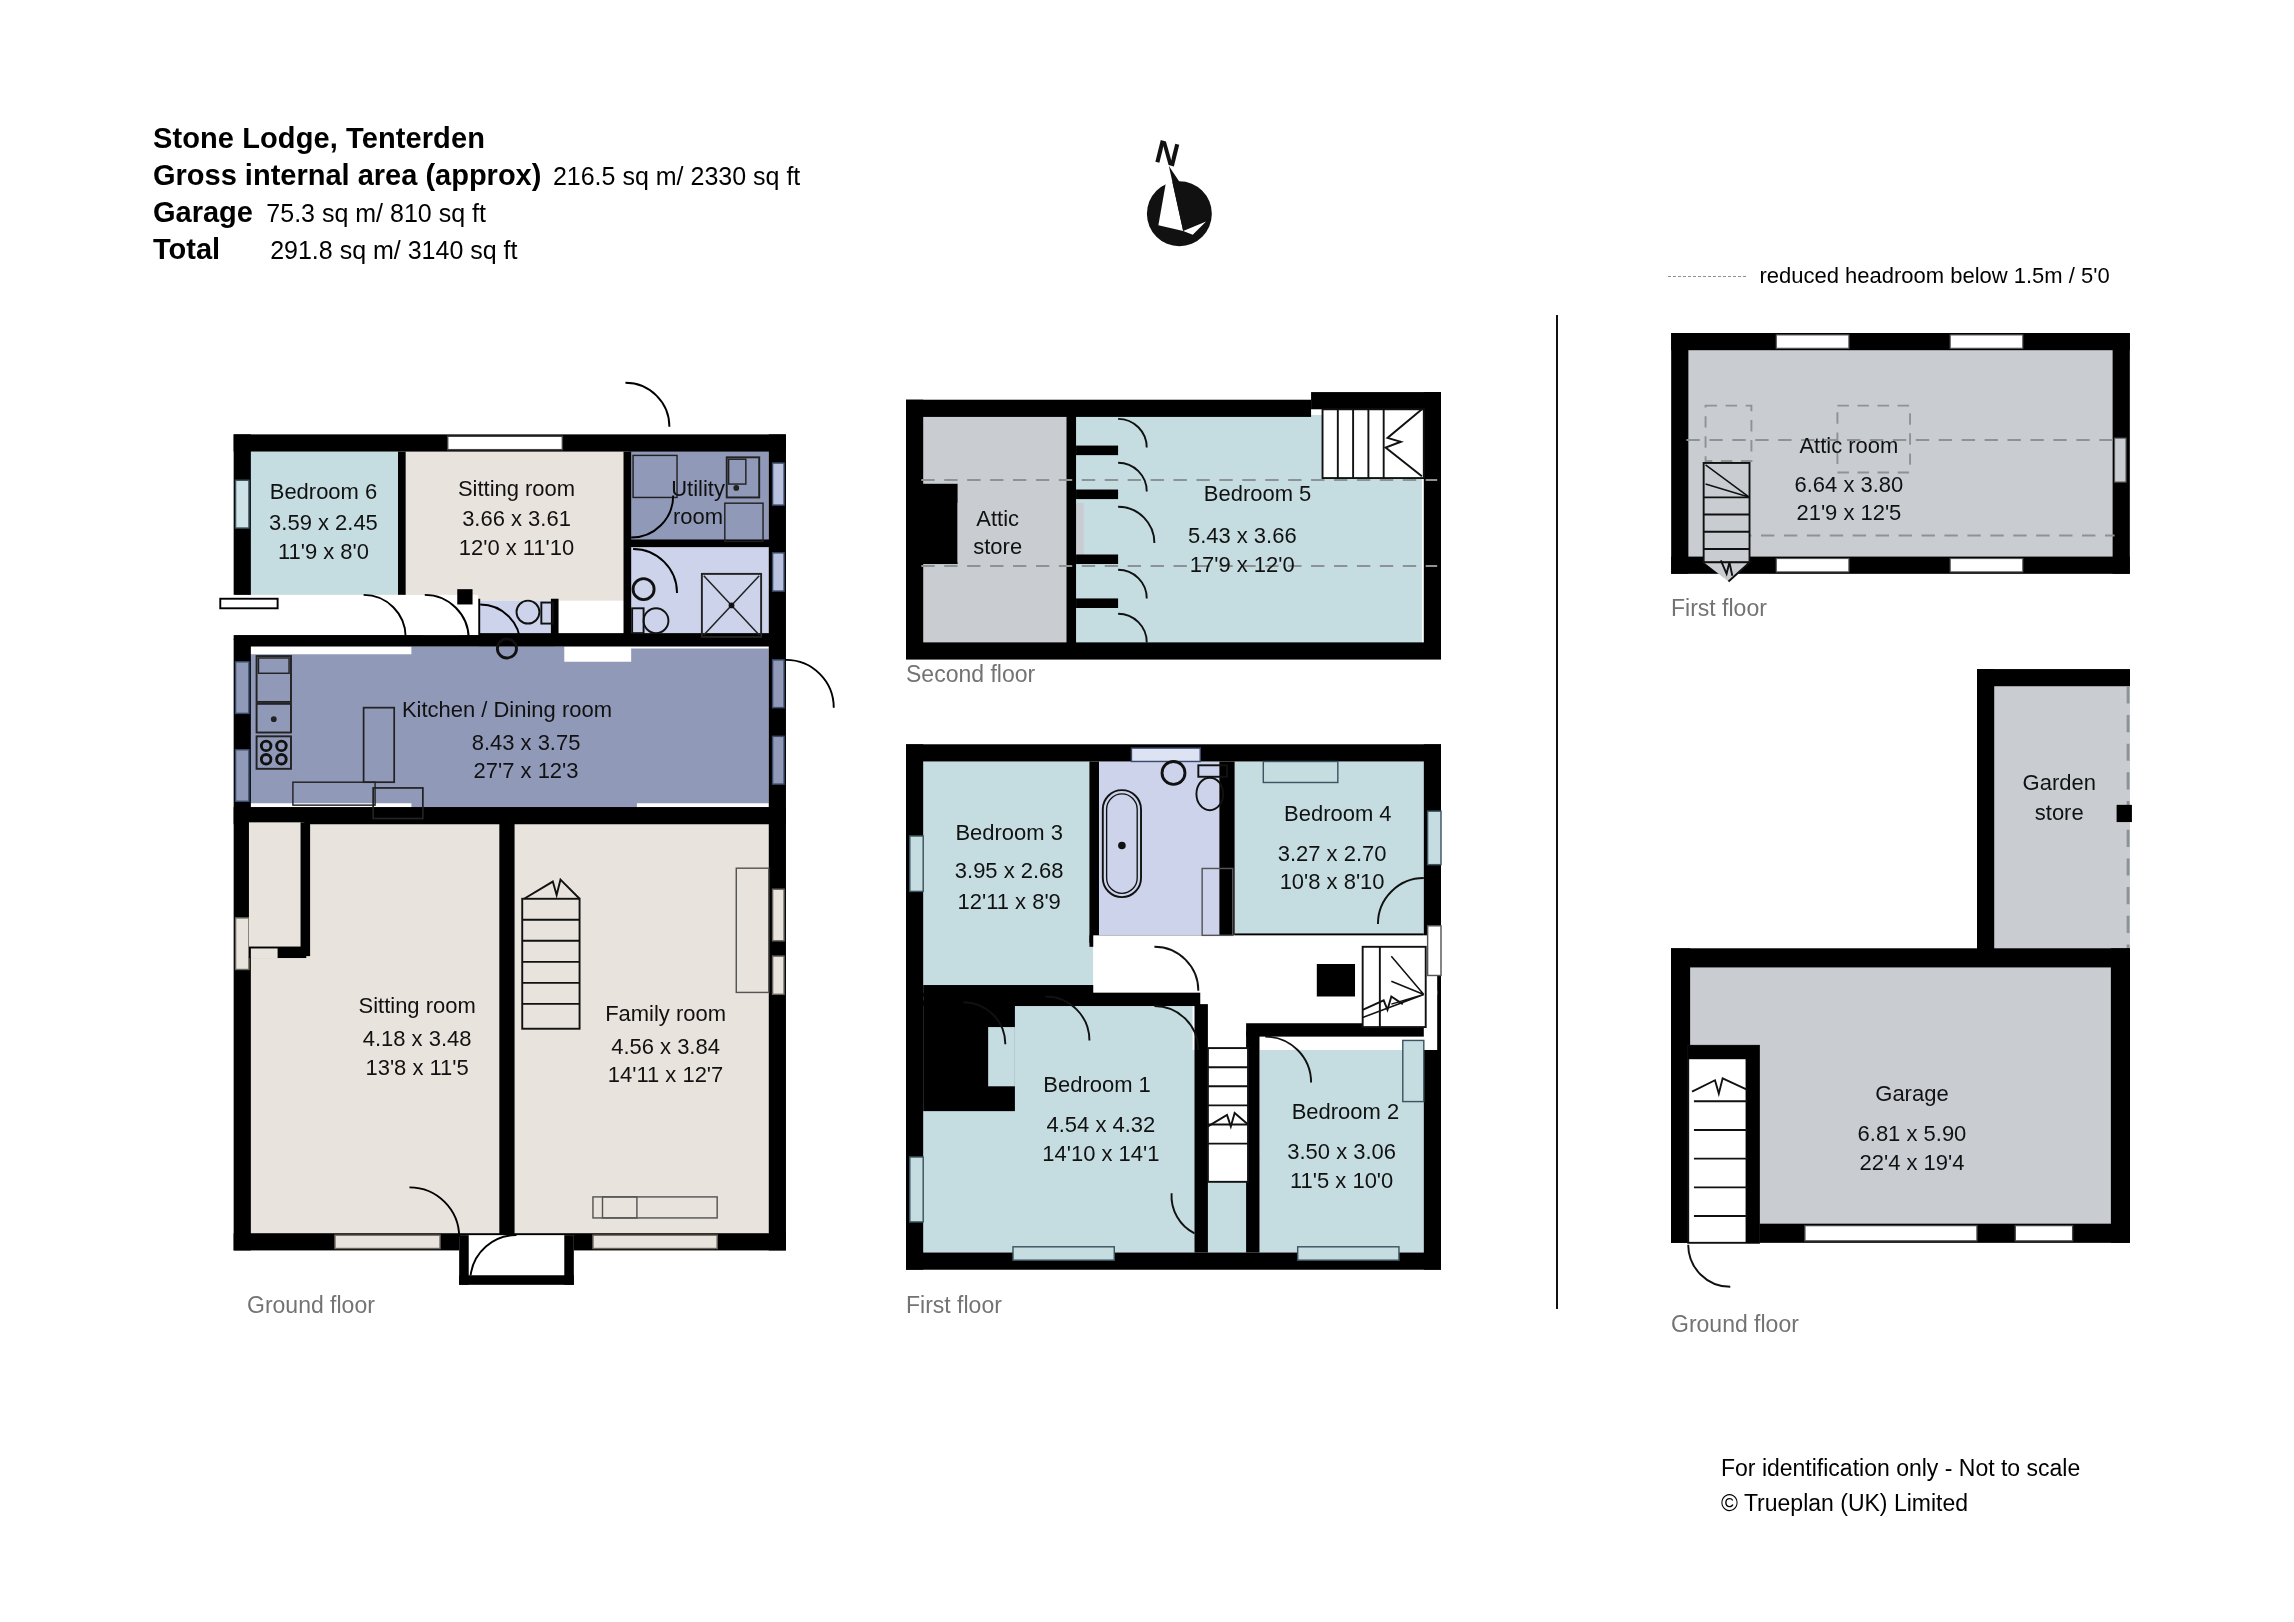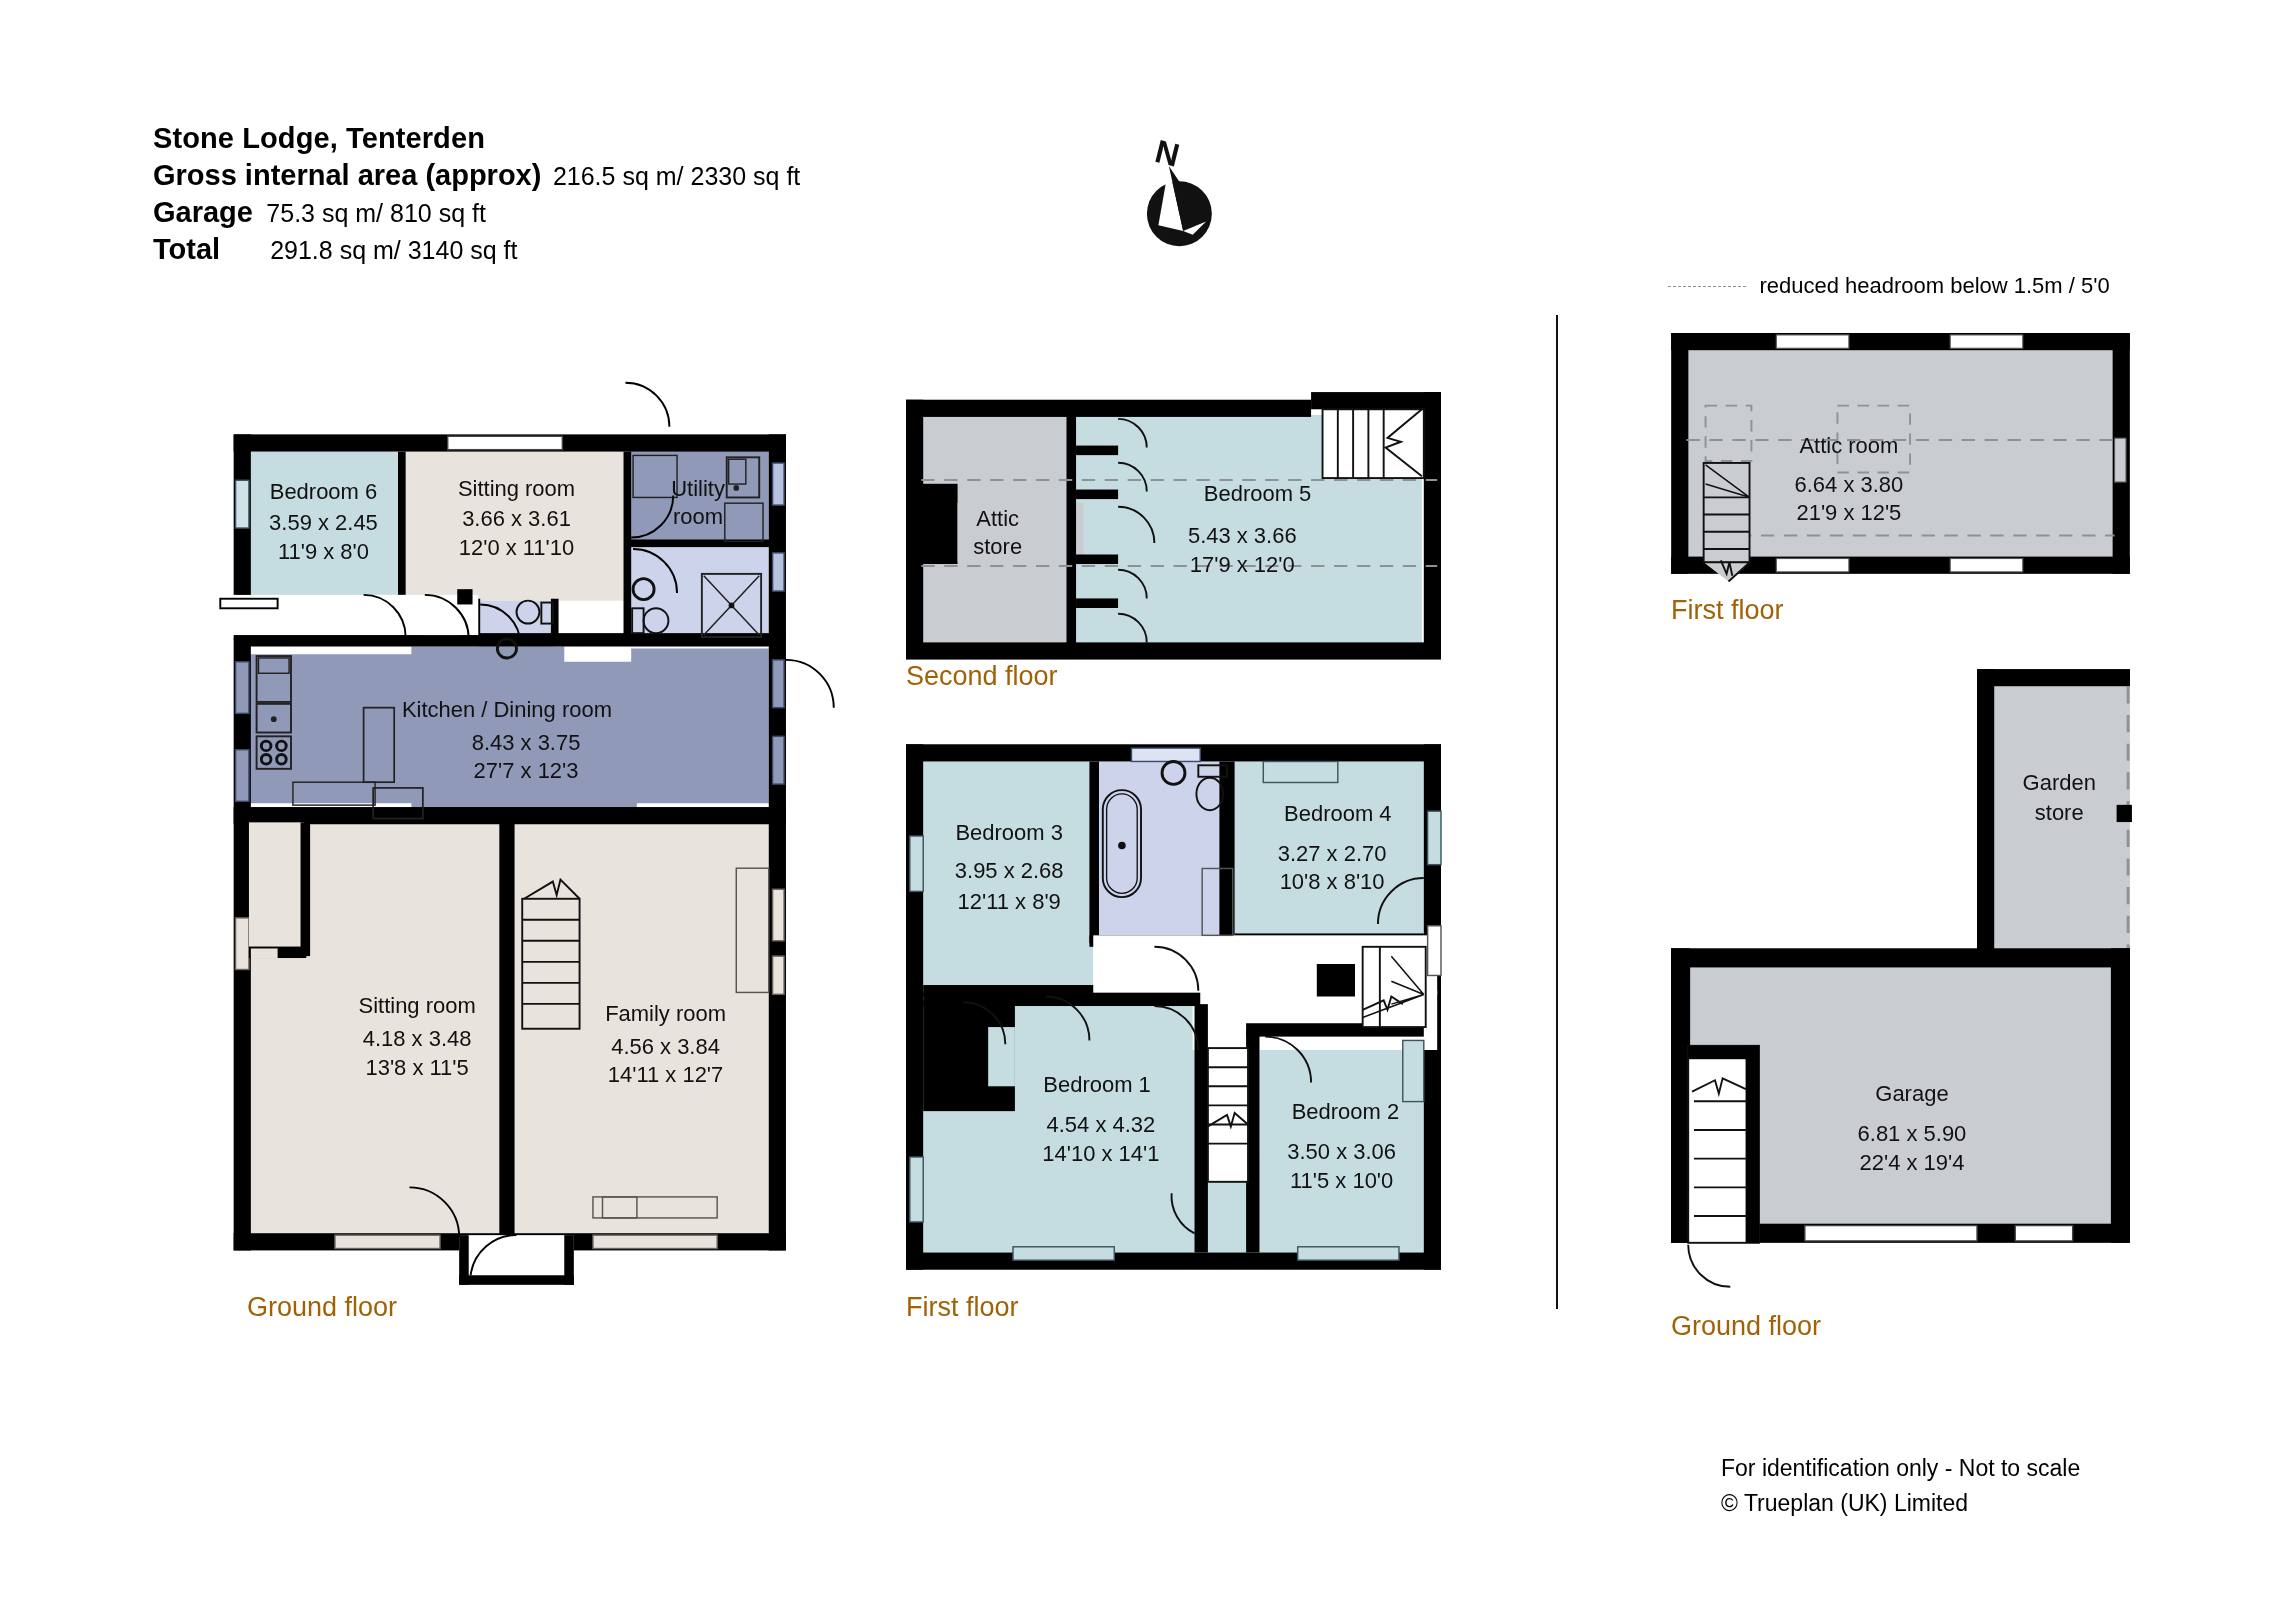--- a/index.html
+++ b/index.html
@@ -19,29 +19,29 @@
   .hdr-lbl{font-size:29px;font-weight:bold;}
   .hdr-val{font-size:25px;font-weight:normal;}
   .pad-a{padding-left:11.5px;}
   .pad-b{padding-left:13.4px;}
   .pad-c{padding-left:50px;}
 
   
   .compass{position:absolute;left:1124px;top:141px;width:105px;height:115px;}
 
   
-  .legend{position:absolute;left:1668px;top:263px;display:flex;align-items:center;gap:13.4px;margin-top:10px;}
+  .legend{position:absolute;left:1668px;top:263px;display:flex;align-items:center;gap:13.4px;}
   .legend-line{width:78px;height:0;border-top:1.9px dashed #8d9295;}
   .legend-txt{font-size:22px;}
 
   
   .divider{position:absolute;left:1556px;top:315px;width:1.9px;height:994px;background:#111;}
 
   
-  .cap{position:absolute;font-size:27px;color:#a16207;white-space:nowrap;}
+  .cap{position:absolute;font-size:23px;color:#737373;white-space:nowrap;}
 
   
   .footer{position:absolute;left:1721px;top:1451px;font-size:23px;line-height:1.52;}
 
   
   .plan{position:absolute;}
   svg{display:block;overflow:visible;}
   text{font-family:"Liberation Sans", sans-serif;fill:#111;}
   .rm-name{font-size:23px;}
   .rm-dim{font-size:23px;}

